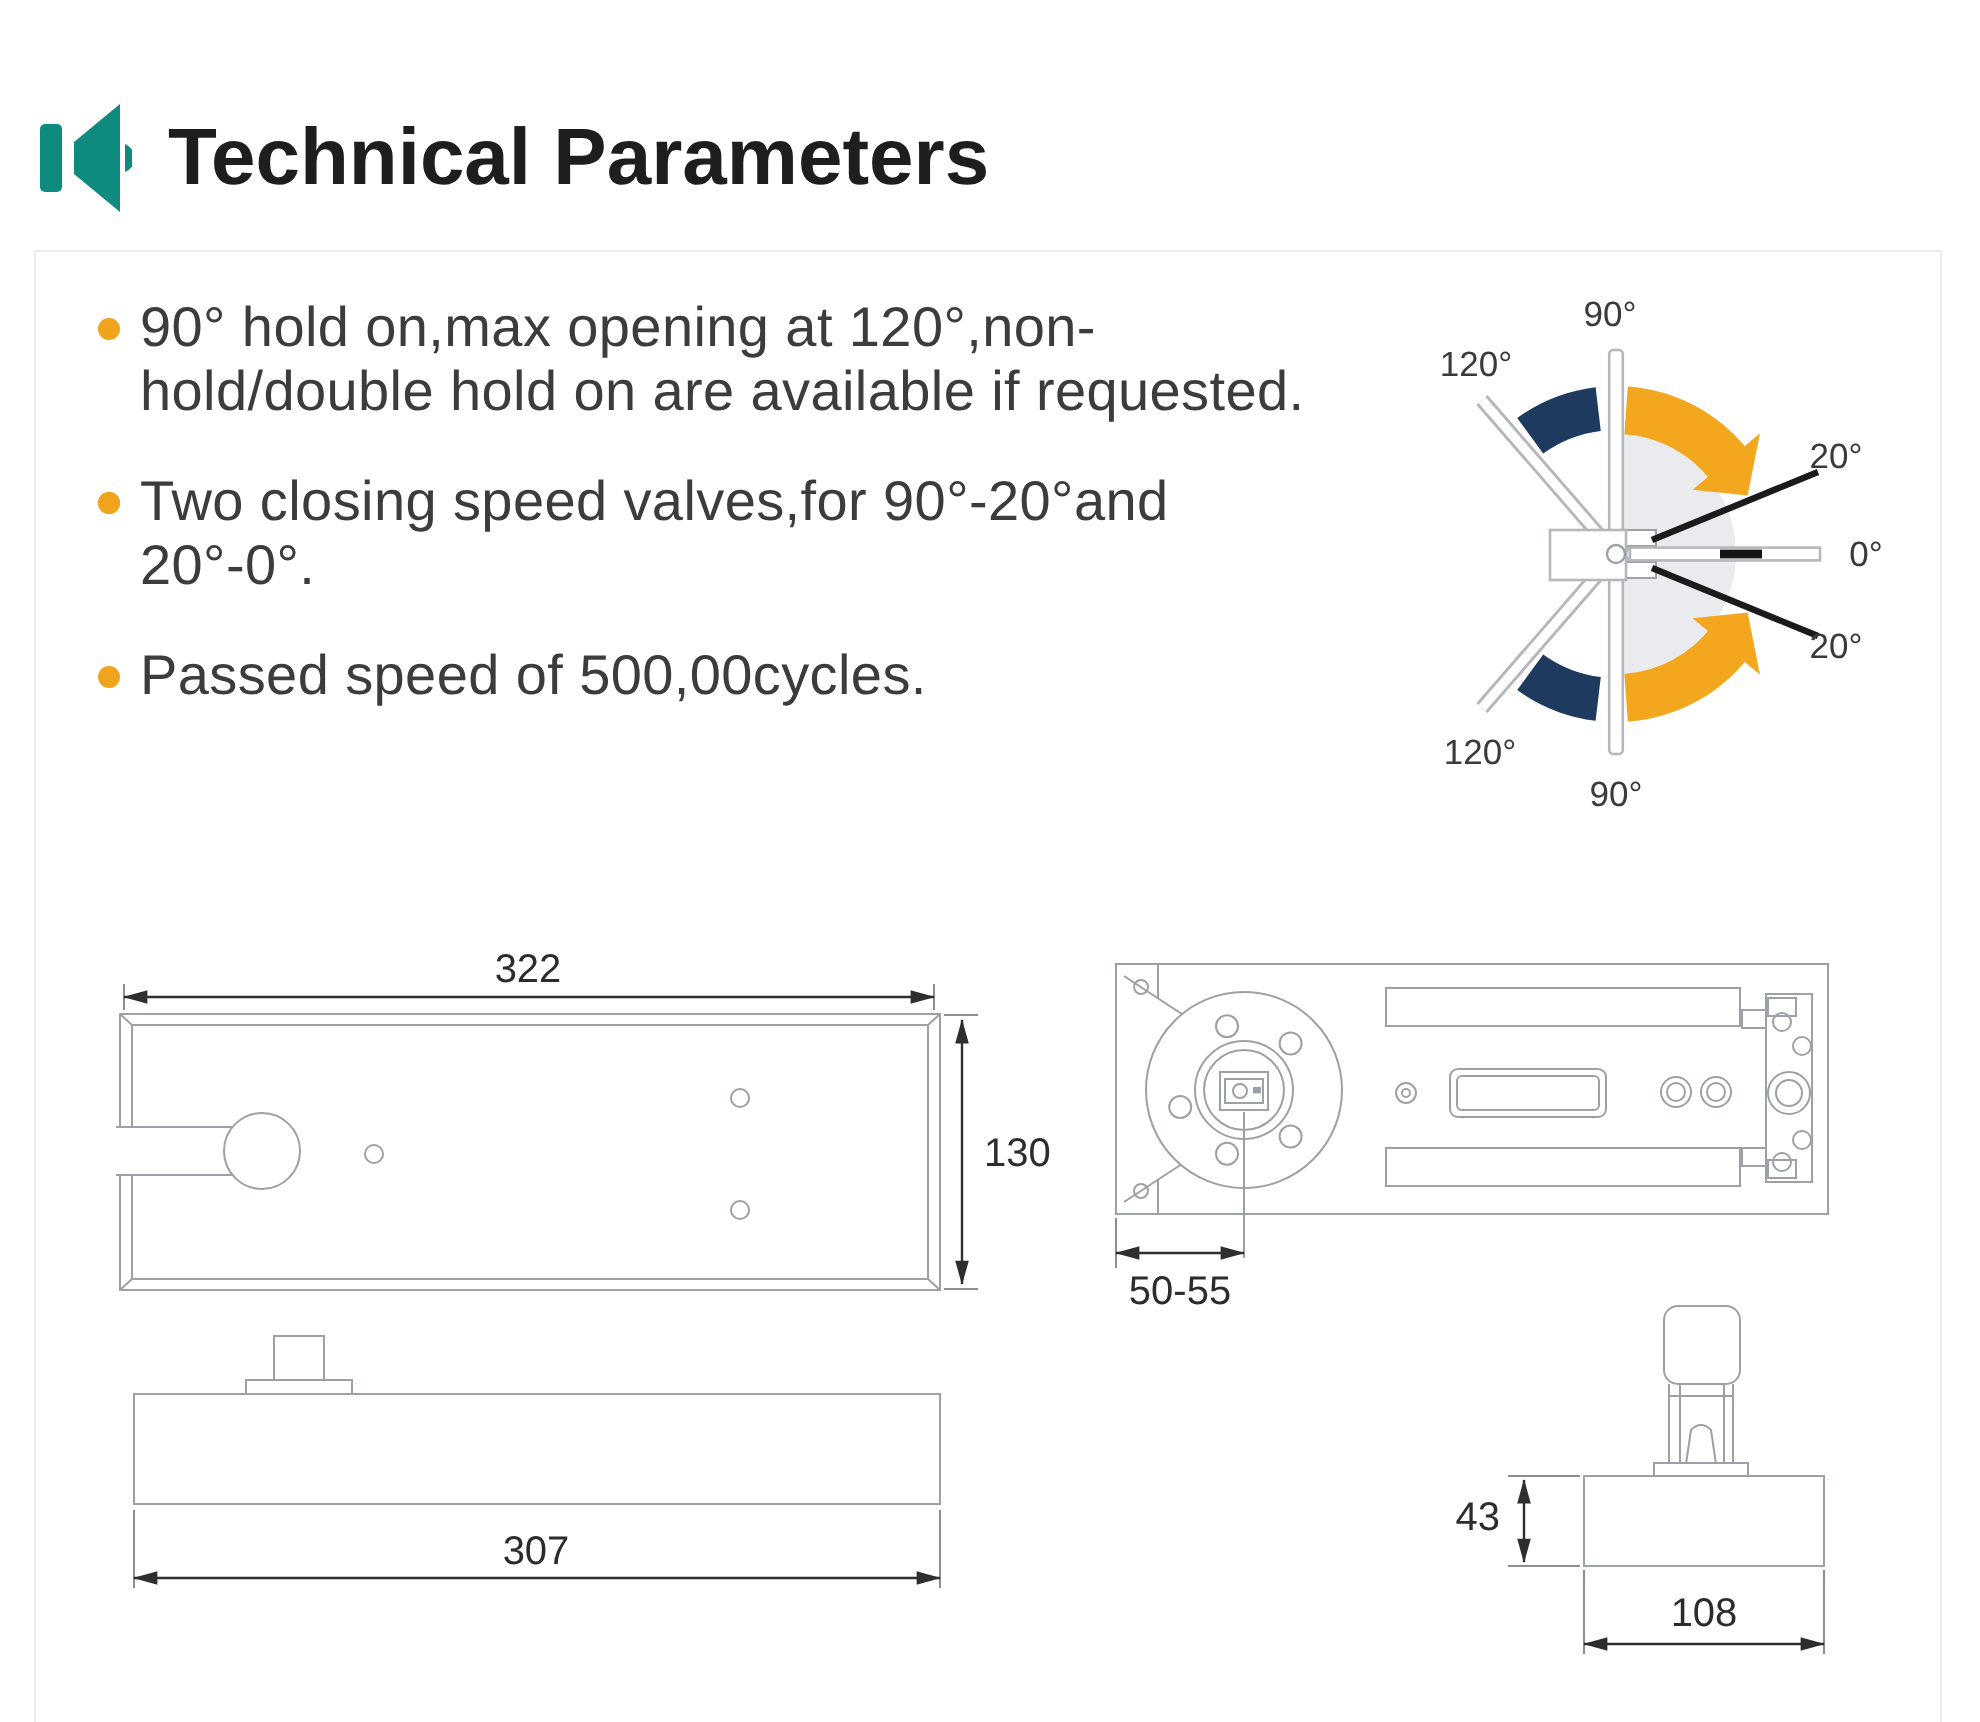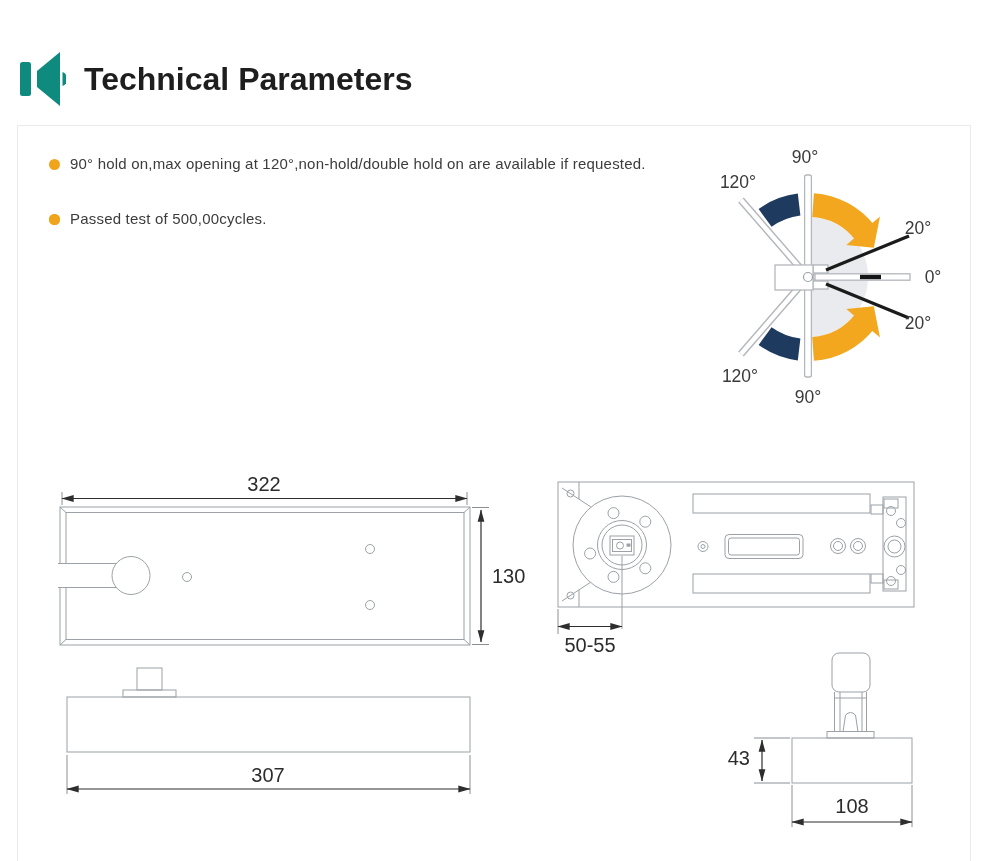--- a/index.html
+++ b/index.html
@@ -5,35 +5,35 @@
   html,body{margin:0;padding:0;}
   body{
     width:990px;height:861px;position:relative;overflow:hidden;
     background:#ffffff;
     font-family:"Liberation Sans", sans-serif;
   }
   .page{position:absolute;inset:0;}
   
   .hdr{position:absolute;left:20px;top:50px;display:flex;align-items:center;gap:18px;}
   .hdr h1{
-    margin:0;font-size:32px;font-weight:800;color:#1e1e1e;letter-spacing:0px;
+    margin:0;font-size:40px;font-weight:800;color:#1e1e1e;letter-spacing:0px;
     font-family:"Liberation Sans", sans-serif;
   }
   
   .card{
     position:absolute;left:17px;top:125px;width:954px;height:736px;
     background:#ffffff;border:1px solid #ebebeb;border-bottom:none;box-sizing:border-box;
   }
   
   .features{
     position:absolute;left:49px;top:148px;width:615px;margin:0;padding:0;list-style:none;
   }
   .features li{
     position:relative;padding-left:21px;margin-bottom:23px;
-    font-size:15px;line-height:32px;color:#3c3c3c;letter-spacing:0.2px;
+    font-size:28px;line-height:32px;color:#3c3c3c;letter-spacing:0.2px;
   }
   .features .dot{
     position:absolute;left:0;top:11px;width:11px;height:11px;border-radius:50%;
     background:#F0A41B;
   }
   .angle-svg{position:absolute;left:690px;top:133px;}
   .draw-svg{position:absolute;left:0px;top:460px;}
   .angle-label{font-size:17.5px;fill:#3a3a3c;font-family:"Liberation Sans",sans-serif;}
   .dim-label{font-size:20px;fill:#2c2c2c;font-family:"Liberation Sans",sans-serif;}
   .part{stroke:#9ba1a7;fill:none;stroke-width:1;}
@@ -60,21 +60,25 @@
   <ul class="features">
     <li>
       <span class="dot"></span>
       <span>90° hold on,max opening at 120°,non-hold/double hold on are available if requested.</span>
     </li>
     <li>
       <span class="dot"></span>
     </li>
     <li>
       <span class="dot"></span>
-      <span>Passed test of 500,00cycles.</span>
+      <span>Two closing speed valves,for 90°-20°and 20°-0°.</span>
+    </li>
+    <li>
+      <span class="dot"></span>
+      <span>Passed speed of 500,00cycles.</span>
     </li>
   </ul>
 
   <svg class="angle-svg" width="290" height="282" viewBox="0 0 290 282" aria-hidden="true">
 
     <path d="M118,84 A60,60 0 0 1 118,204 Z" fill="#E9EBEF"></path>
 
     <path d="M123.9,60.2 A84,84 0 0 1 184.2,92.3 L165.3,107.1 A60,60 0 0 0 122.2,84.1 Z" fill="#F2A71F"></path>
     <polygon points="190,83.6 156.3,111.9 183.8,114.7" fill="#F2A71F"></polygon>
     <path d="M123.9,227.8 A84,84 0 0 0 184.2,195.7 L165.3,180.9 A60,60 0 0 1 122.2,203.9 Z" fill="#F2A71F"></path>

